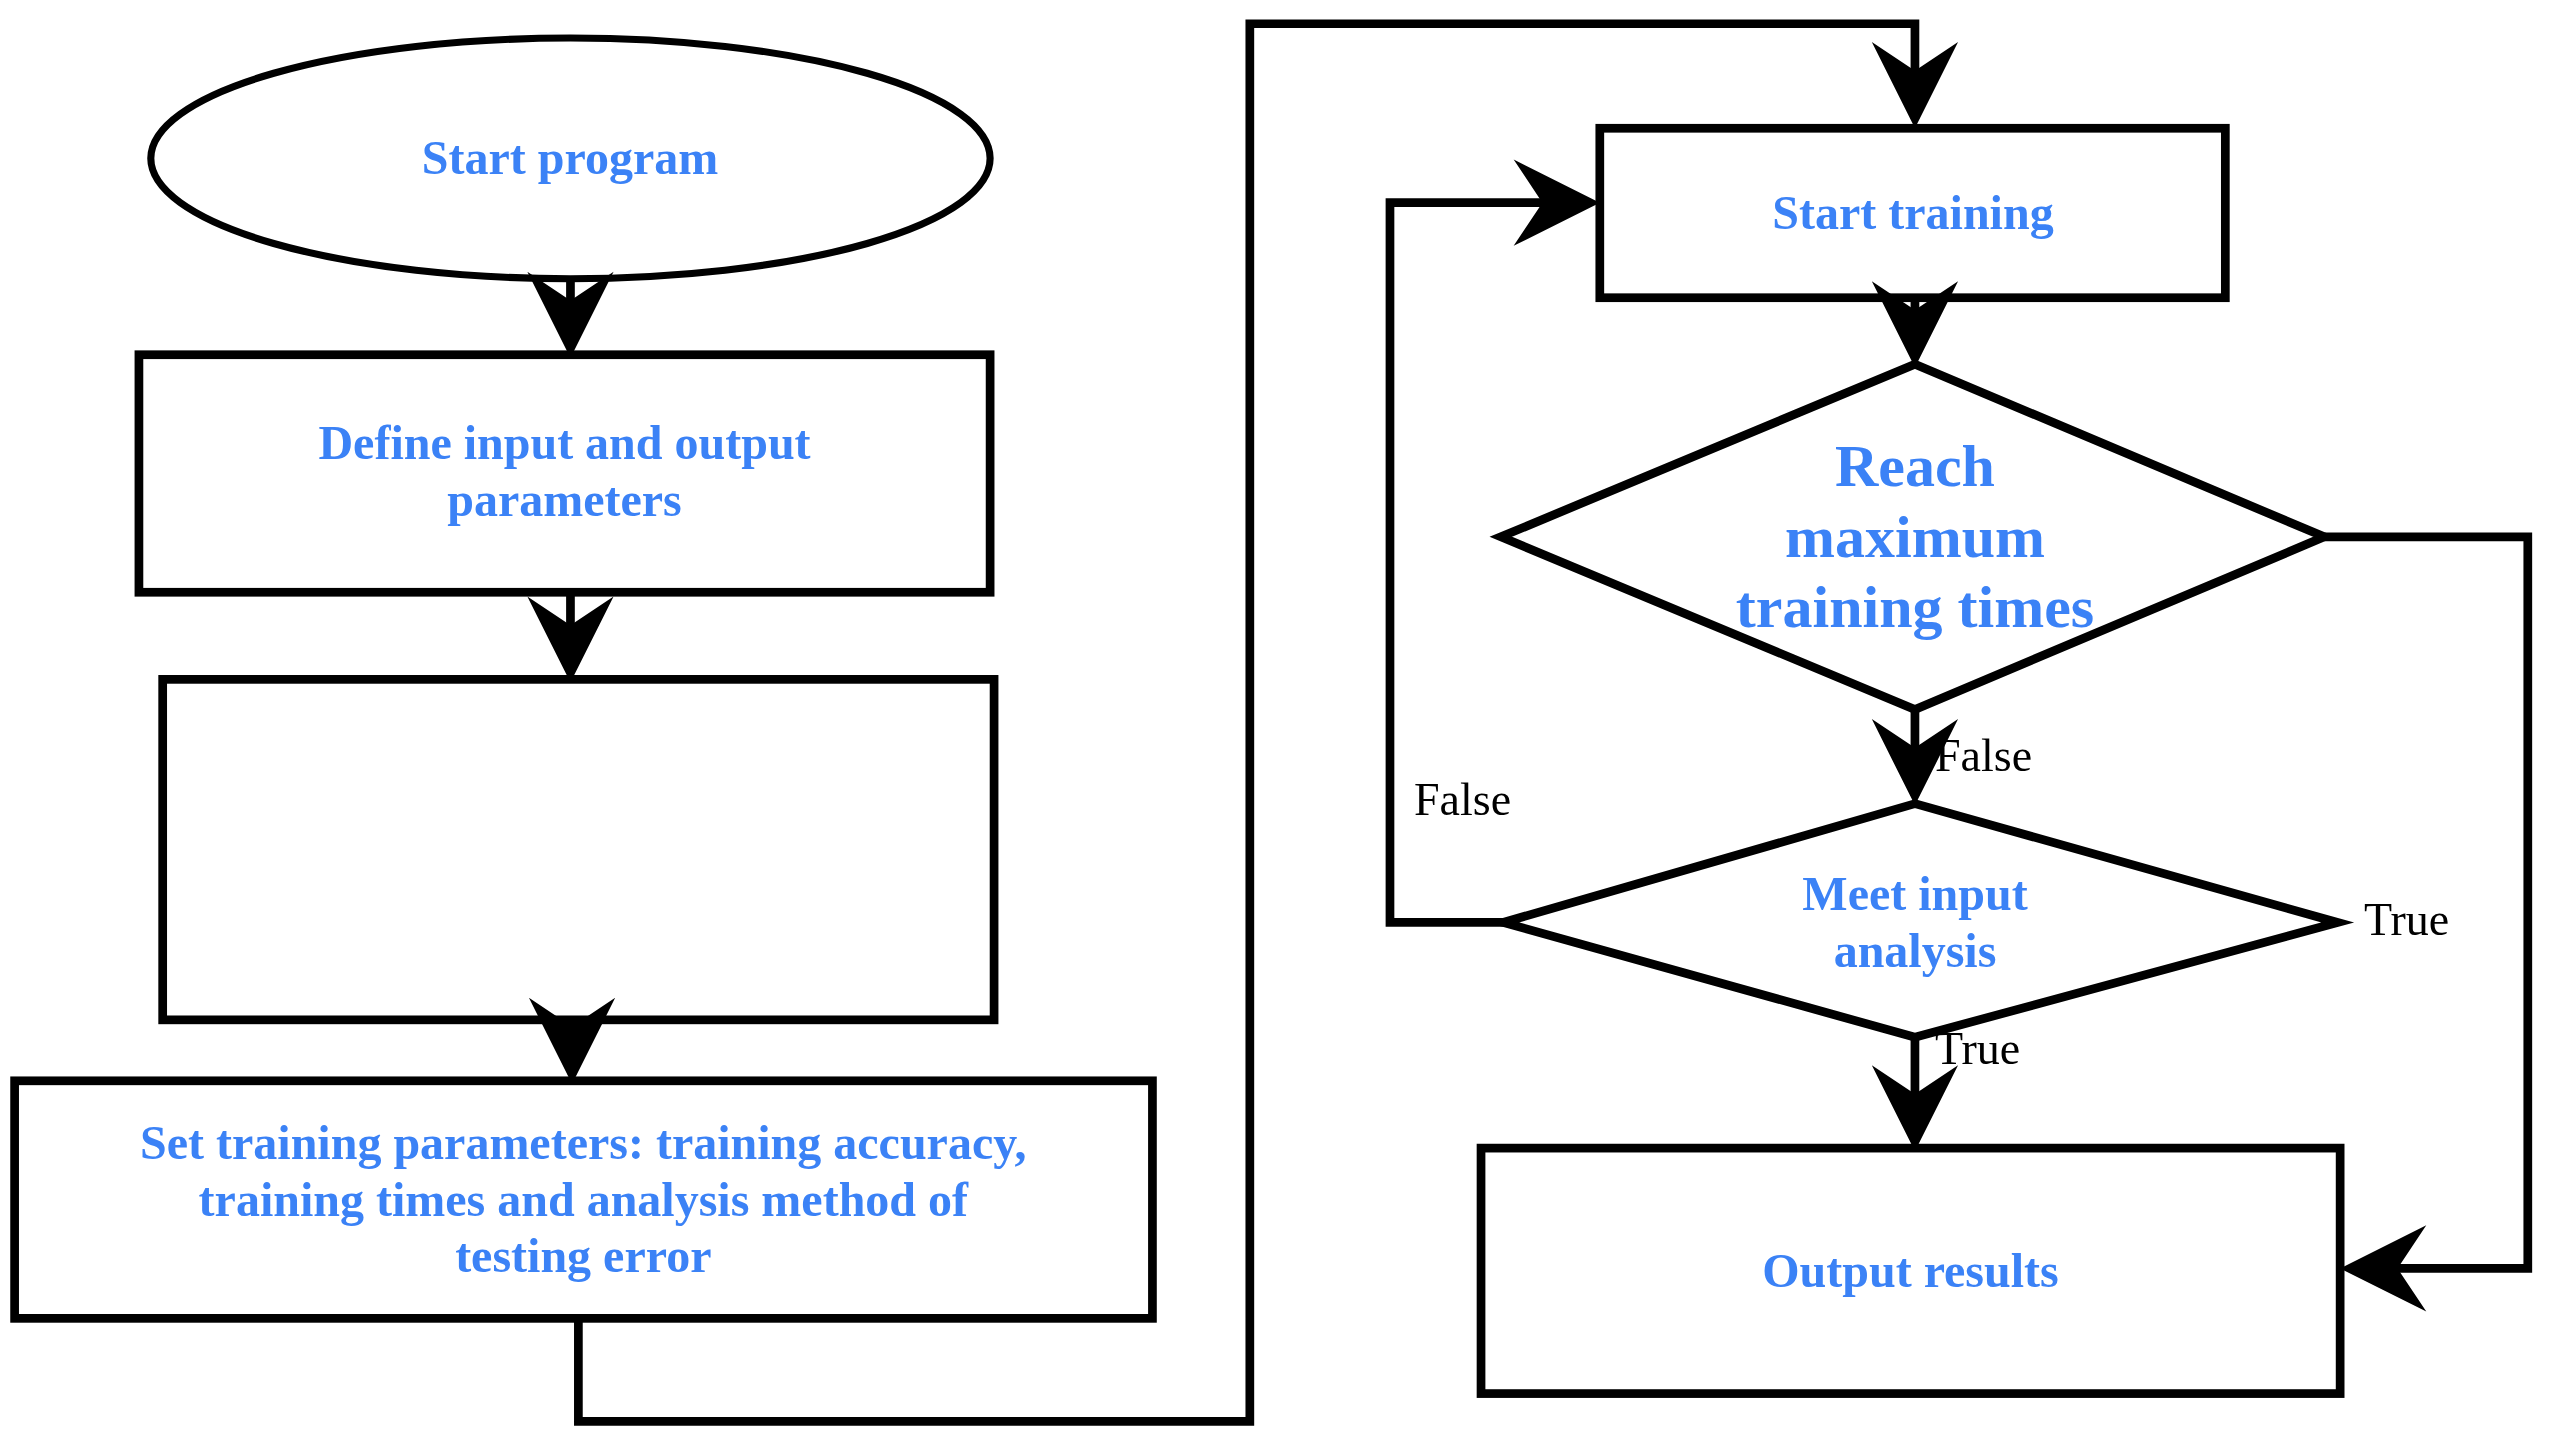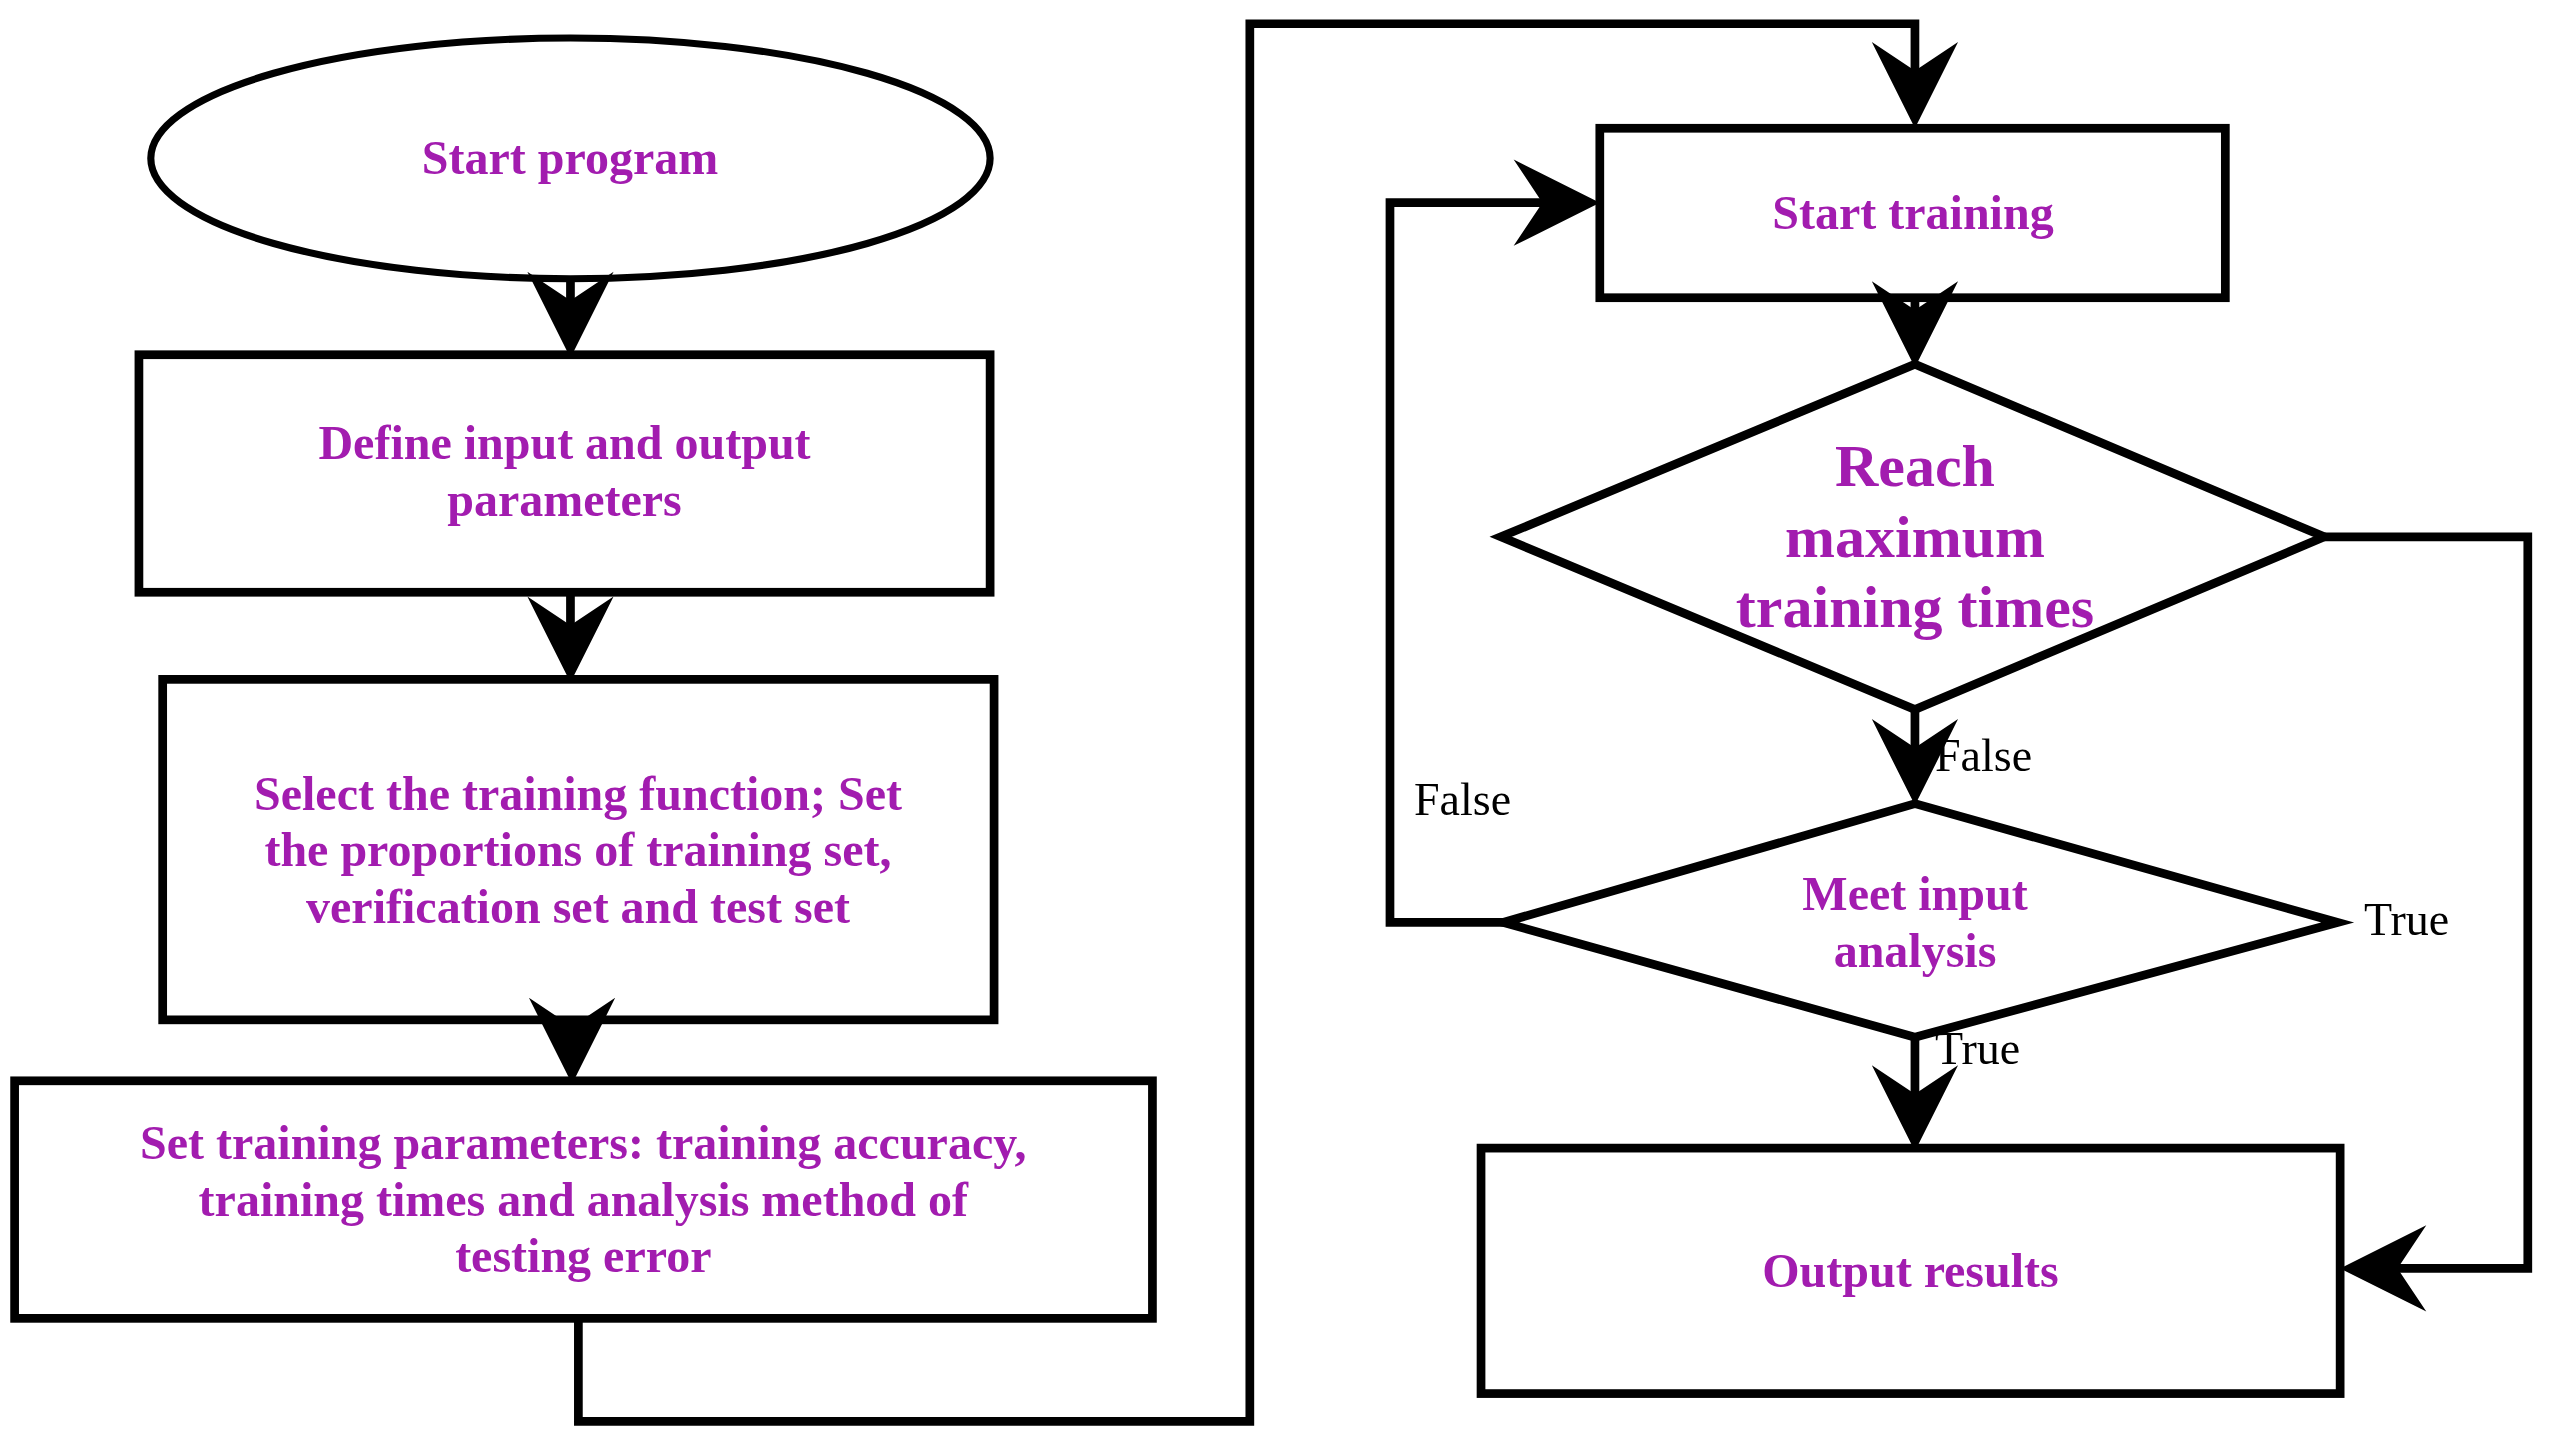--- a/index.html
+++ b/index.html
@@ -10,21 +10,21 @@
     overflow:hidden;
     font-family:"Liberation Serif", serif;
   }
   #flow{position:absolute;left:0;top:0;width:2563px;height:1449px;}
   .node-label{
     position:absolute;
     display:flex;
     align-items:center;
     justify-content:center;
     text-align:center;
-    color:#a21caf;
+    color:#3b82f6;
     font-family:"Liberation Serif", serif;
     font-weight:700;
     line-height:1.18;
     pointer-events:none;
     white-space:pre-line;
   }
   .edge-label{
     position:absolute;
     color:#000000;
     font-family:"Liberation Serif", serif;
@@ -98,23 +98,20 @@
       <line x1="2418" y1="1310" x2="2418" y2="1442" marker-end="url(#arrowhead)"></line>
 
     </g>
   </svg>
 
   <div class="node-label n-start-program">Start program</div>
 
   <div class="node-label n-define-params">Define input and output
 parameters</div>
 
-  <div class="node-label n-select-training">Select the training function; Set
-the proportions of training set,
-verification set and test set</div>
 
   <div class="node-label n-start-training">Start training</div>
 
   <div class="node-label n-set-training-params">Set training parameters: training accuracy,
 training times and analysis method of
 testing error</div>
 
   <div class="node-label n-reach-max">Reach
 maximum
 training times</div>

